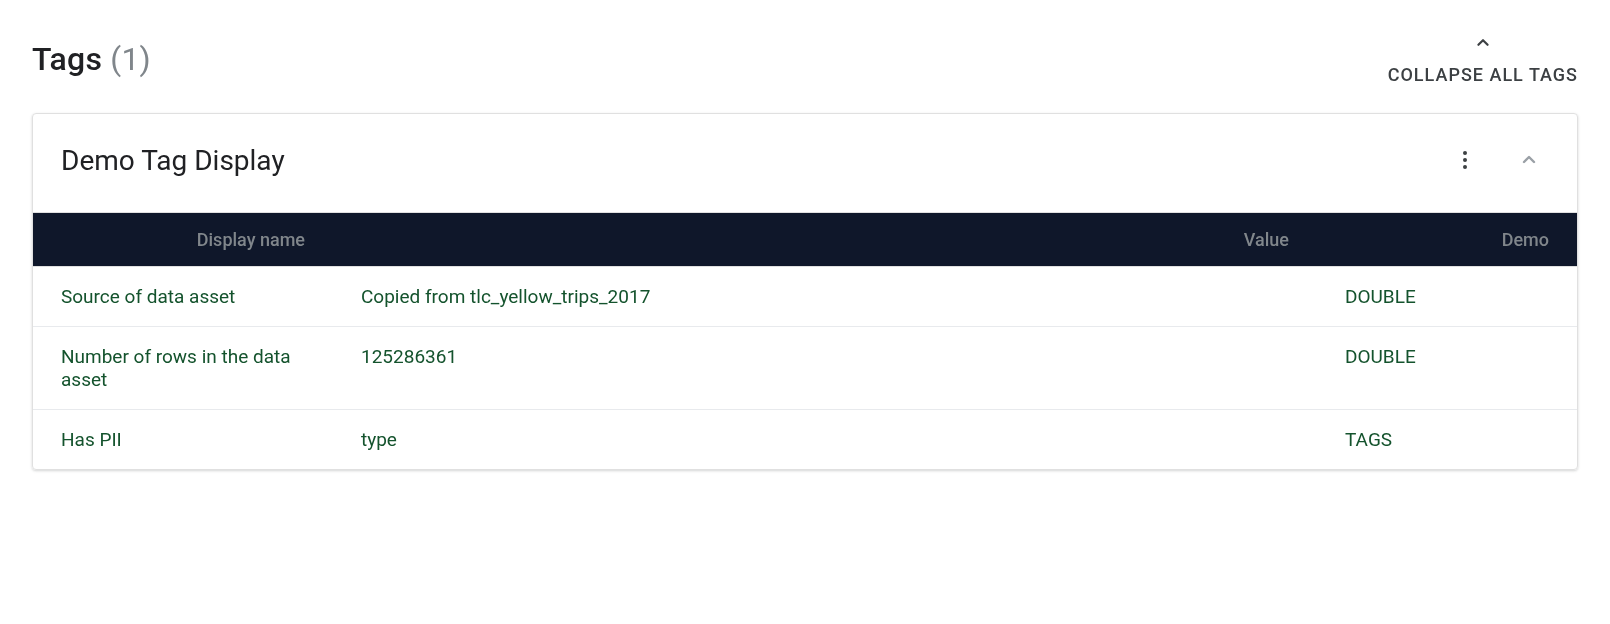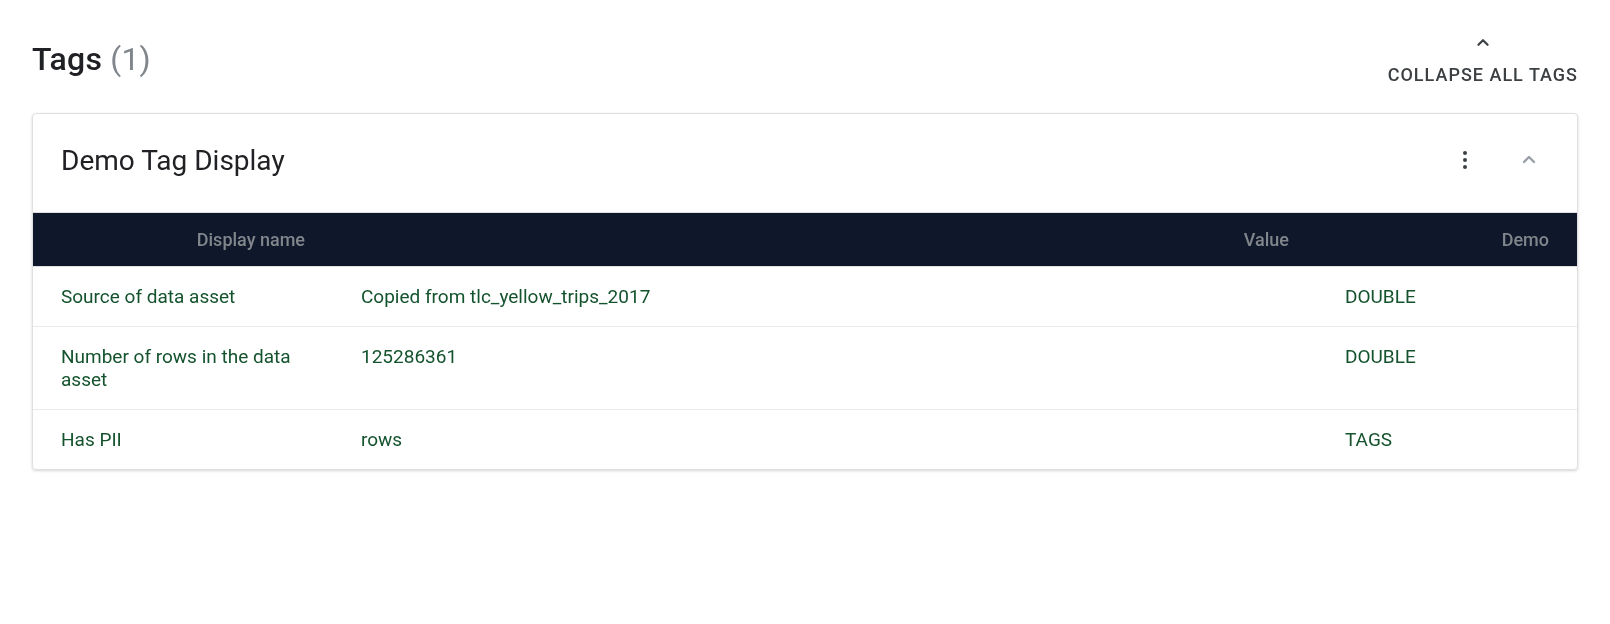--- a/index.html
+++ b/index.html
@@ -148,18 +148,18 @@
         <td>Copied from tlc_yellow_trips_2017</td>
         <td>DOUBLE</td>
       </tr>
       <tr>
         <td>Number of rows in the data asset</td>
         <td>125286361</td>
         <td>DOUBLE</td>
       </tr>
       <tr>
         <td>Has PII</td>
-        <td>rows</td>
+        <td>type</td>
         <td>TAGS</td>
       </tr>
     </tbody>
   </table>
 </div>
 
 </body></html>

